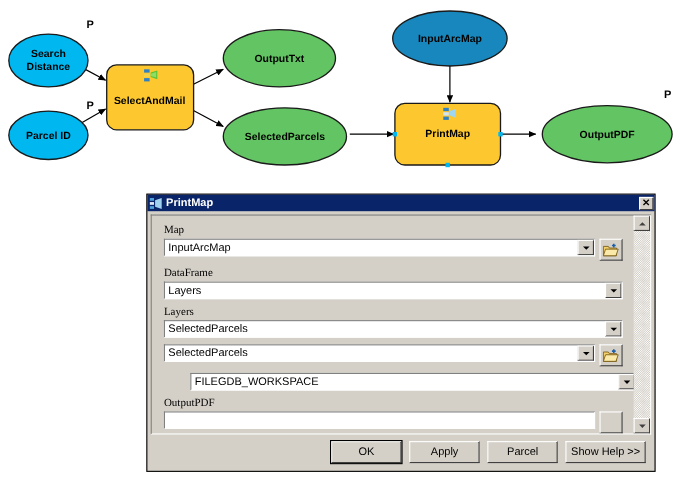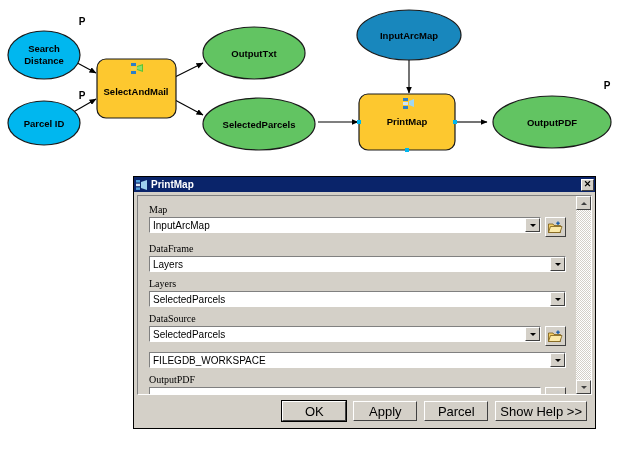--- a/index.html
+++ b/index.html
@@ -261,21 +261,21 @@
   .dlg-btn {
     height: 20px;
     min-width: 64px;
     margin-left: 7px;
     background: #d4d0c8;
     border-top: 1px solid #ffffff;
     border-left: 1px solid #ffffff;
     border-right: 1px solid #404040;
     border-bottom: 1px solid #404040;
     box-sizing: border-box;
-    font-size: 13px;
+    font-size: 10px;
     font-family: "Liberation Sans", sans-serif;
     color: #000000;
     display: flex;
     align-items: center;
     justify-content: center;
     cursor: pointer;
     padding: 0 4px;
   }
   .dlg-btn.default {
     outline: 1px solid #000000;
@@ -422,41 +422,40 @@
           <div class="combo" style="width:417px;">
             <span class="combo-text">SelectedParcels</span>
             <span class="combo-arrow">
               <span class="arrow-dn"></span>
             </span>
           </div>
         </div>
       </div>
 
       <div class="field-row">
-        <div class="field-label">DataSource</div>
         <div class="field-controls">
           <div class="combo" style="width:392px;">
             <span class="combo-text">SelectedParcels</span>
             <span class="combo-arrow">
               <span class="arrow-dn"></span>
             </span>
           </div>
           <div class="browse-btn">
             <svg width="15" height="13" viewBox="0 0 15 13" xmlns="http://www.w3.org/2000/svg">
               <path d="M0.5,3 L0.5,11.5 L12.5,11.5 L12.5,4.5 L6,4.5 L5,3 z" fill="#f4d06a" stroke="#7a5c14" stroke-width="0.8"></path>
               <path d="M2.5,5.5 L14,5.5 L12,11.5 L0.5,11.5 z" fill="#fae9a8" stroke="#7a5c14" stroke-width="0.8"></path>
               <path d="M10,0.5 L10,4 M8.3,2.2 L11.7,2.2" stroke="#1d5fa8" stroke-width="1.4"></path>
             </svg>
           </div>
         </div>
       </div>
 
       <div class="field-row">
         <div class="field-controls">
-          <div class="combo" style="width:417px;">
+          <div class="combo" style="width:417px;margin-left:24px;">
             <span class="combo-text">FILEGDB_WORKSPACE</span>
             <span class="combo-arrow">
               <span class="arrow-dn"></span>
             </span>
           </div>
         </div>
       </div>
 
       <div class="field-row">
         <div class="field-label">OutputPDF</div>

